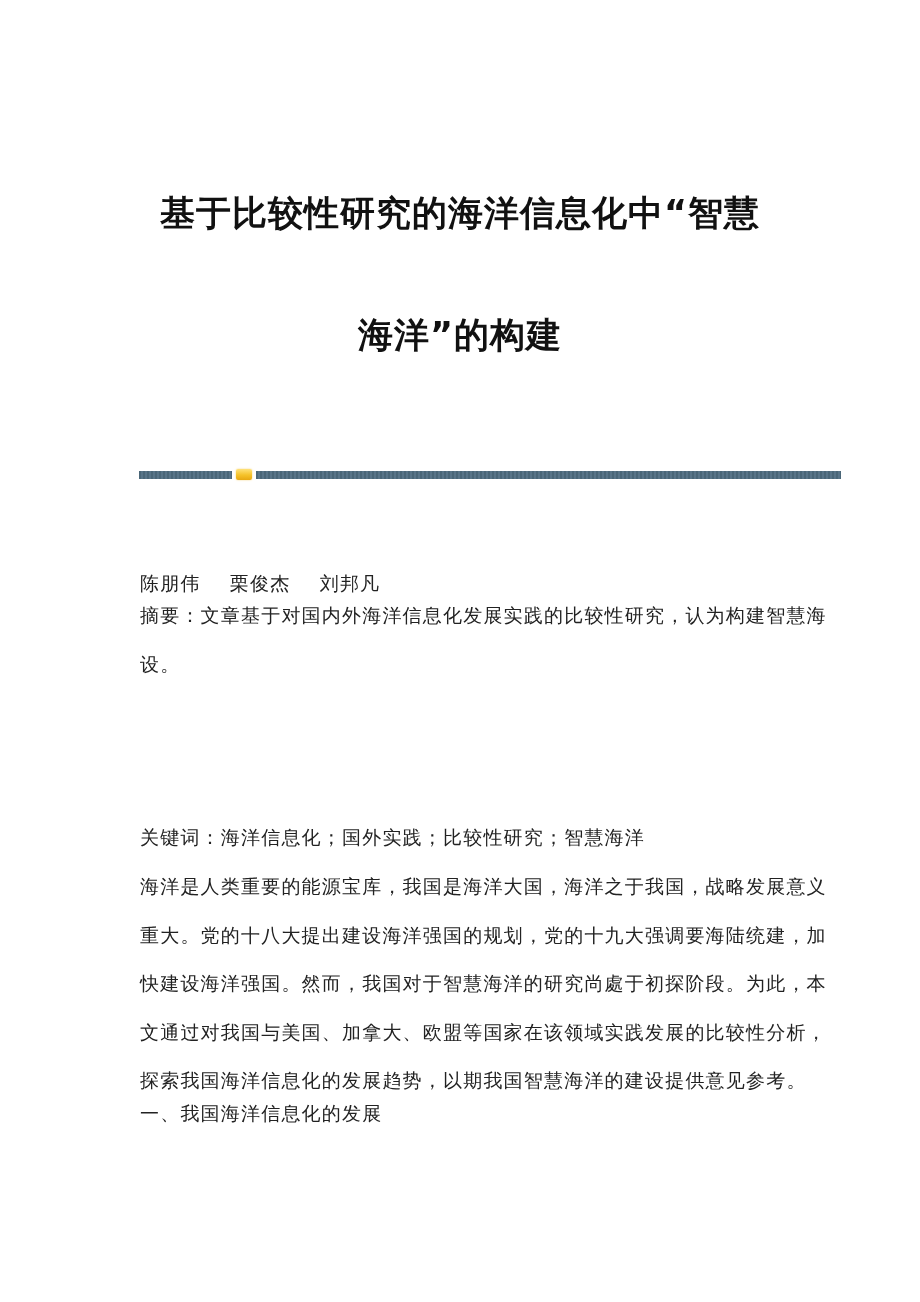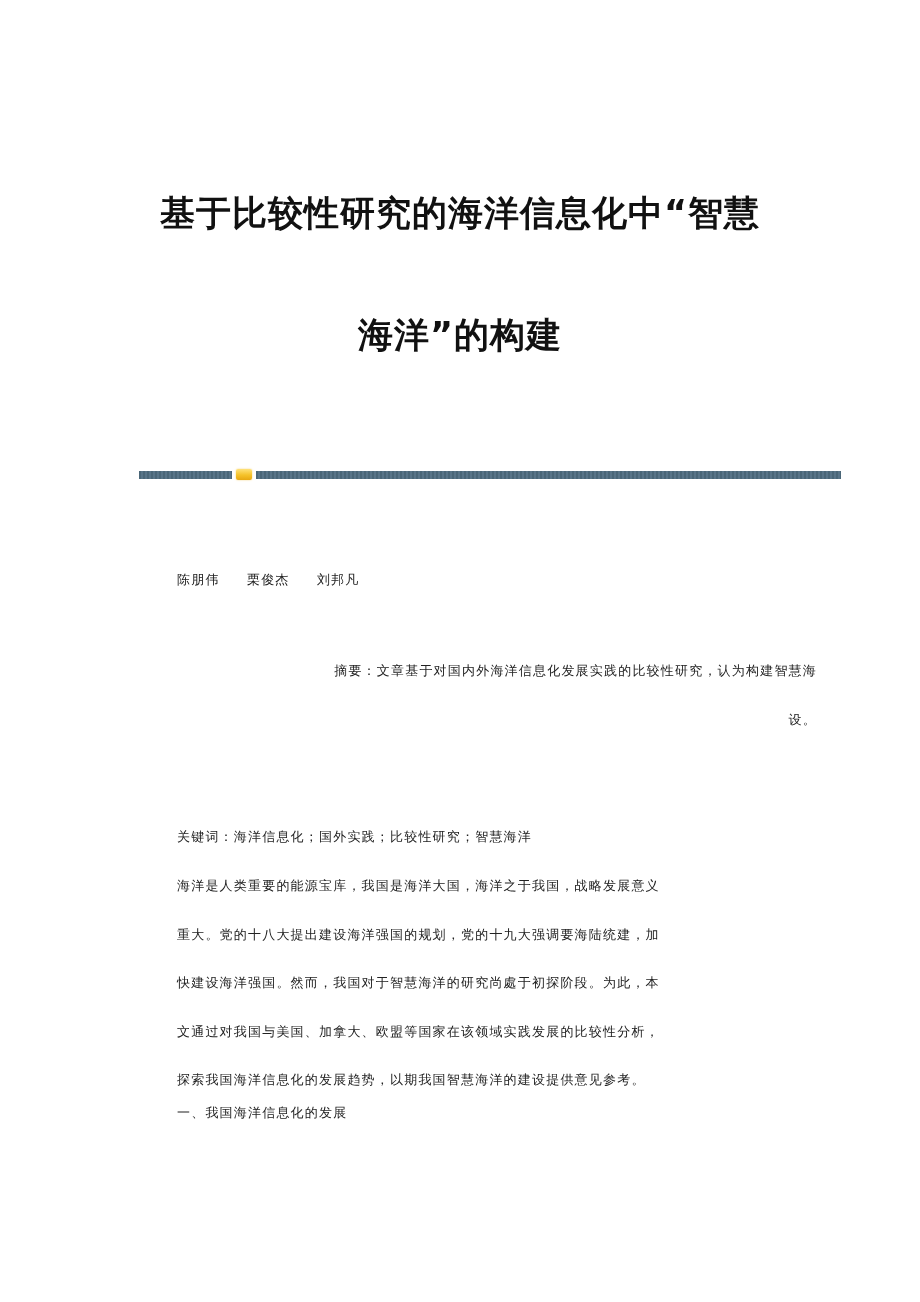--- a/index.html
+++ b/index.html
@@ -69,33 +69,32 @@
       background: linear-gradient(180deg, #ffe27a 0%, #f5c22a 55%, #e8a812 100%);
       border-radius: 2px;
       box-shadow: 0 0 2px #f3d27a;
     }
 
     .text-block {
       position: absolute;
       left: 140px;
       width: 640px;
       font-family: "DejaVu Sans", "Liberation Sans", sans-serif;
-      font-size: 13px;
+      font-size: 19px;
       color: #222222;
       letter-spacing: 1.2px;
       white-space: nowrap;
-      margin-left: 37px;
     }
     .line {
       height: 48.5px;
       line-height: 20px;
     }
     .authors { top: 571px; }
     .authors span { margin-right: 22px; }
-    .abstract { top: 661px; text-align: right; }
+    .abstract { top: 605px; }
     .keywords { top: 827px; }
     .body-para { top: 876px; }
     .section-heading { top: 1103px; }
   </style>
 </head>
 <body>
 
 <div class="page">
 
   <div class="title-line l1">基于比较性研究的海洋信息化中“智慧</div>

